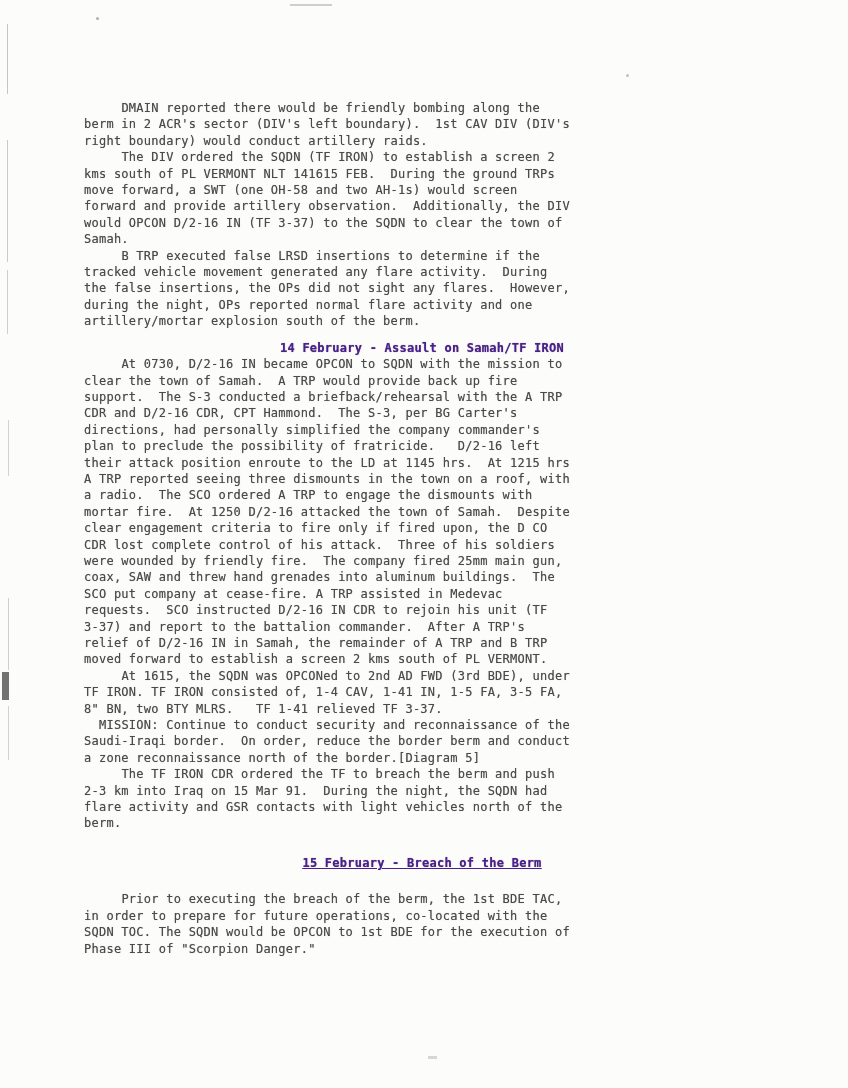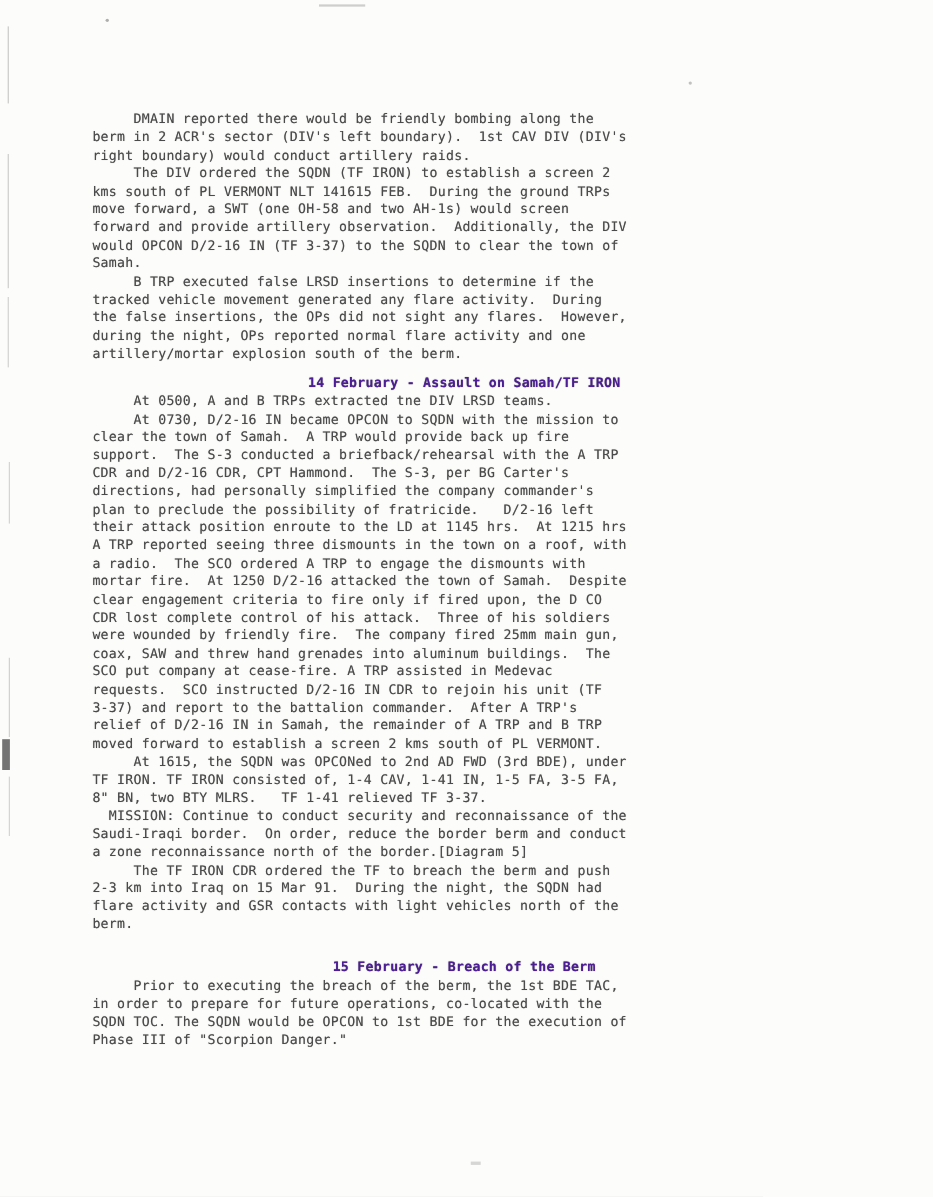--- a/index.html
+++ b/index.html
@@ -36,20 +36,22 @@
     font-weight: bold;
     color: #4c1d95;
     text-shadow: 0 0 0.9px rgba(40,40,40,0.7);
   }
   .heading-1 {
     margin-top: 10px;
     margin-bottom: 0;
   }
   .heading-2 {
     margin-top: 23px;
+    margin-bottom: 20px;
+    text-decoration: underline;
   }
   .artifact {
     position: absolute;
     background: #a8a8a8;
   }
 </style>
 </head>
 <body>
 
 <div class="page">
@@ -75,21 +77,20 @@
 move forward, a SWT (one OH-58 and two AH-1s) would screen
 forward and provide artillery observation.  Additionally, the DIV
 would OPCON D/2-16 IN (TF 3-37) to the SQDN to clear the town of
 Samah.</div>
     <div class="para">     B TRP executed false LRSD insertions to determine if the
 tracked vehicle movement generated any flare activity.  During
 the false insertions, the OPs did not sight any flares.  However,
 during the night, OPs reported normal flare activity and one
 artillery/mortar explosion south of the berm.</div>
     <div class="heading heading-1">14 February - Assault on Samah/TF IRON</div>
-    <div class="para">     At 0500, A and B TRPs extracted tne DIV LRSD teams.</div>
     <div class="para">     At 0730, D/2-16 IN became OPCON to SQDN with the mission to
 clear the town of Samah.  A TRP would provide back up fire
 support.  The S-3 conducted a briefback/rehearsal with the A TRP
 CDR and D/2-16 CDR, CPT Hammond.  The S-3, per BG Carter's
 directions, had personally simplified the company commander's
 plan to preclude the possibility of fratricide.   D/2-16 left
 their attack position enroute to the LD at 1145 hrs.  At 1215 hrs
 A TRP reported seeing three dismounts in the town on a roof, with
 a radio.  The SCO ordered A TRP to engage the dismounts with
 mortar fire.  At 1250 D/2-16 attacked the town of Samah.  Despite

